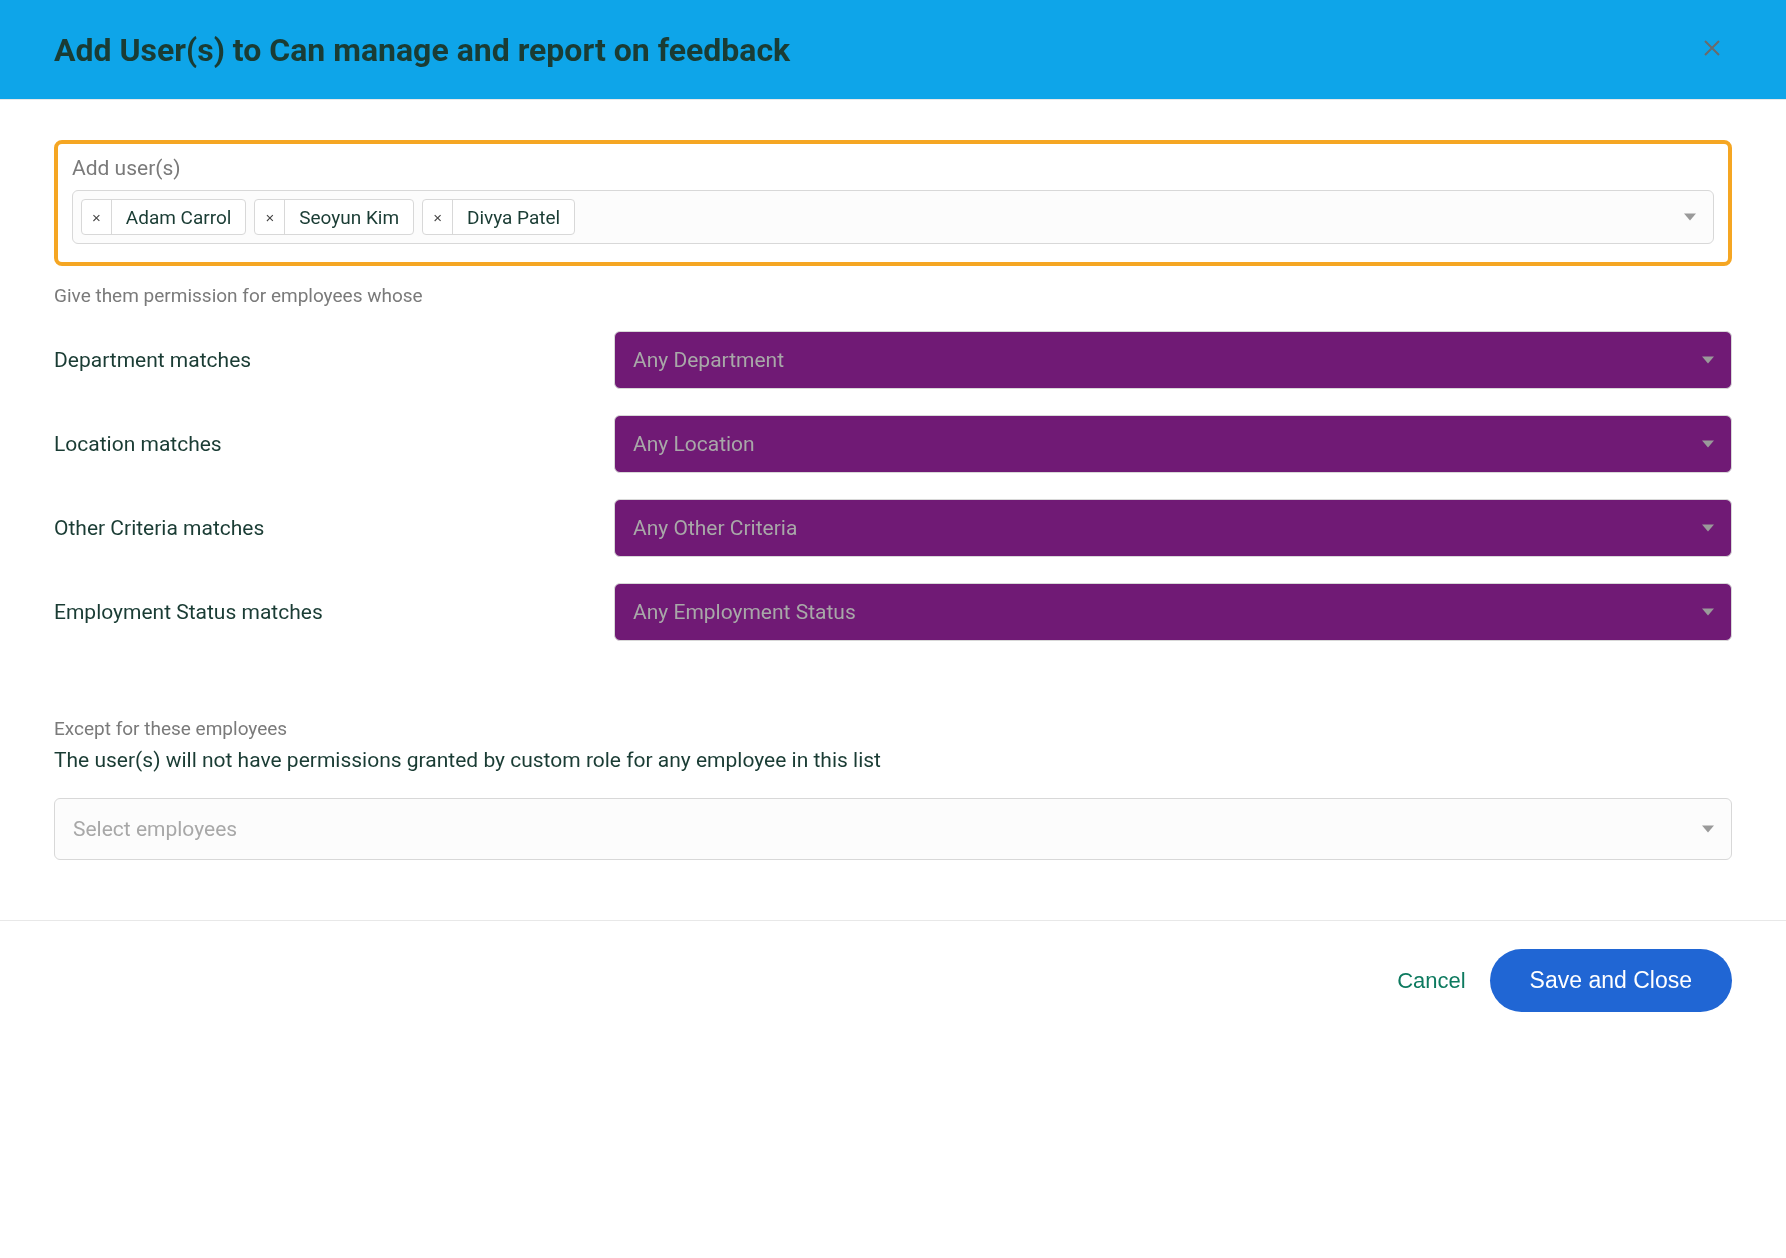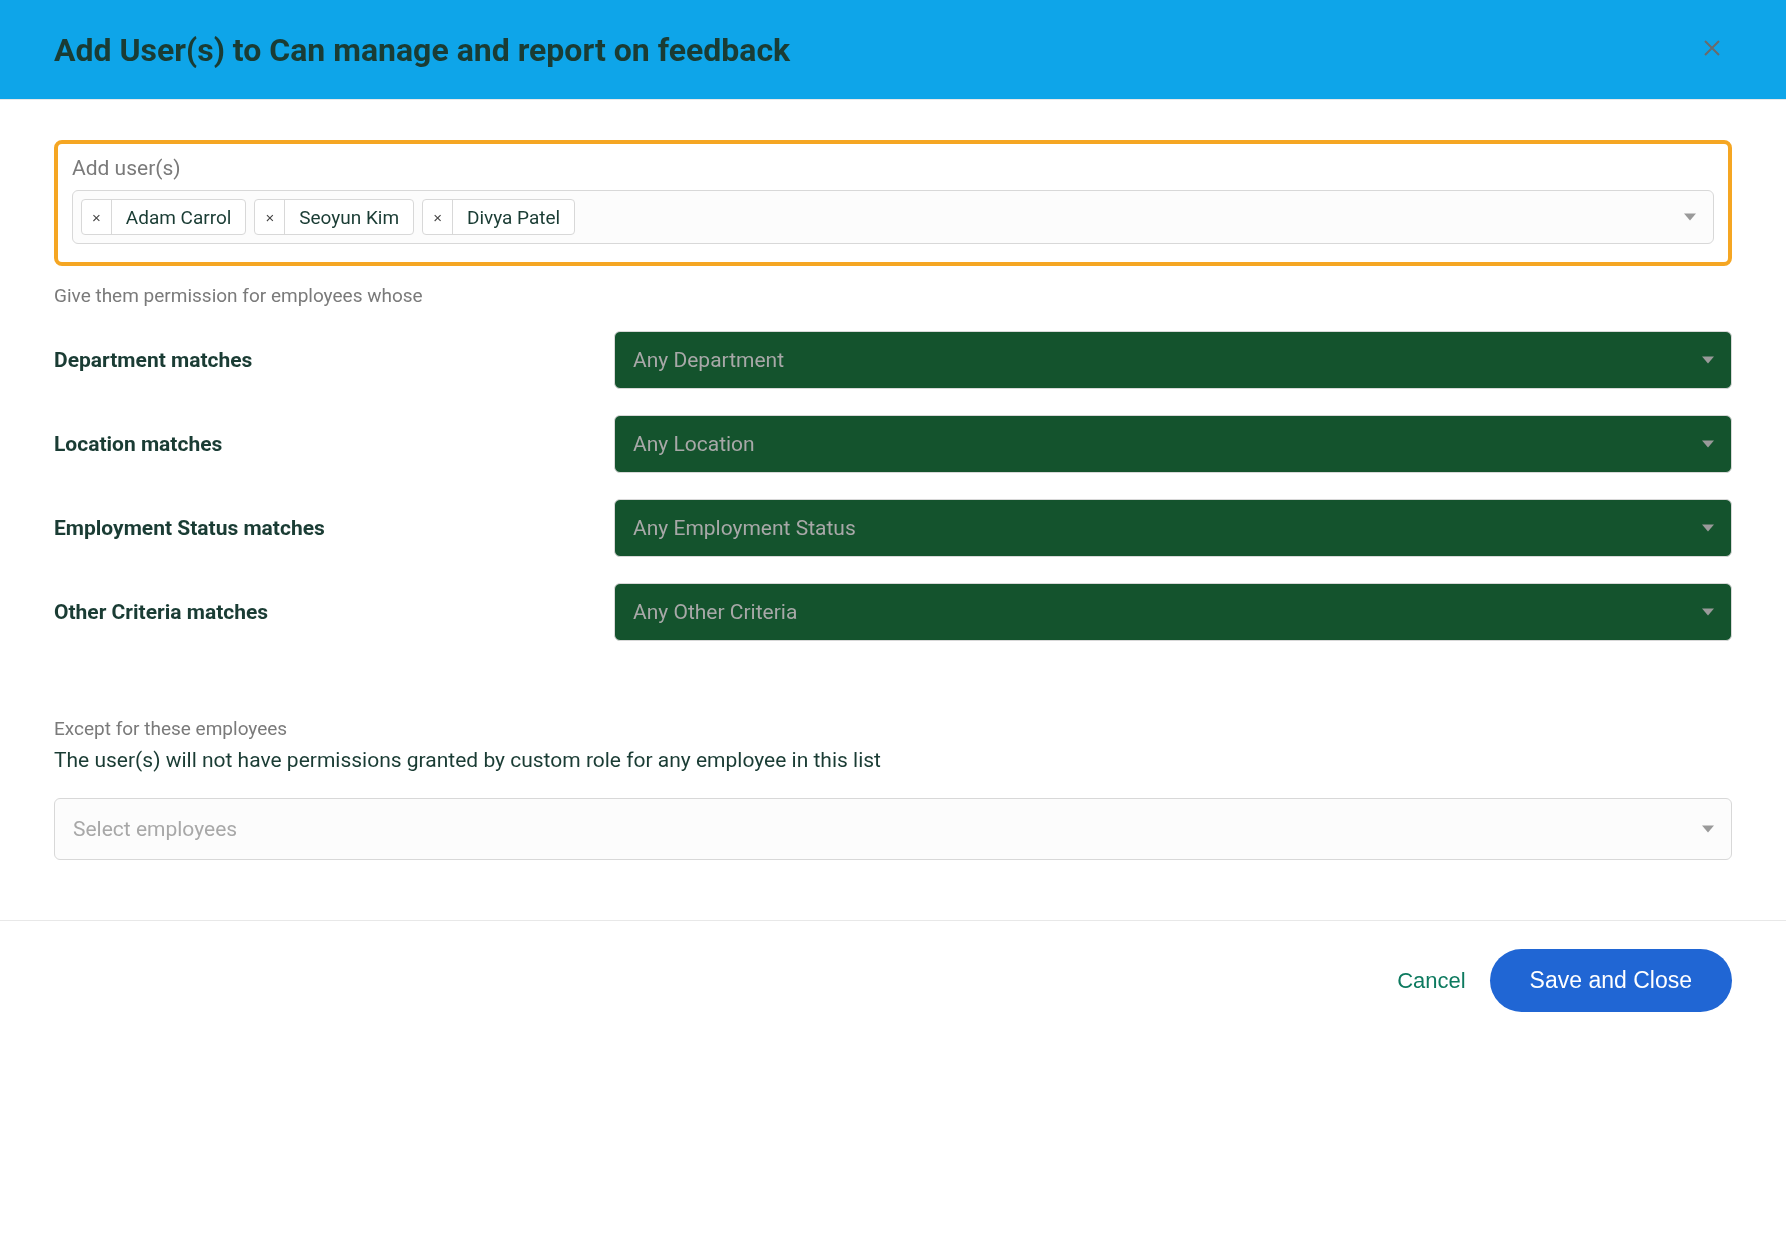--- a/index.html
+++ b/index.html
@@ -119,28 +119,28 @@
     }
     .criteria-row {
       display: flex;
       align-items: center;
       margin-bottom: 26px;
     }
     .criteria-label {
       width: 560px;
       font-size: 21px;
       color: #1a3c34;
-      font-weight: 700;
+      font-weight: 400;
       flex-shrink: 0;
     }
     .select-box {
       flex: 1;
       border: 1px solid #d8d8d8;
       border-radius: 6px;
-      background: #14532d;
+      background: #701a75;
       padding: 16px 50px 16px 18px;
       position: relative;
       cursor: pointer;
       min-height: 56px;
       display: flex;
       align-items: center;
     }
     .select-placeholder {
       font-size: 21px;
       color: #a8a8a8;
@@ -264,35 +264,35 @@
         <span class="select-placeholder">Any Location</span>
         <span class="dropdown-caret">
           <svg viewBox="0 0 14 10">
               <path d="M1 1 L7 8 L13 1 Z"></path>
             </svg>
         </span>
       </div>
     </div>
 
     <div class="criteria-row">
+      <div class="criteria-label">Other Criteria matches</div>
+      <div class="select-box">
+        <span class="select-placeholder">Any Other Criteria</span>
+        <span class="dropdown-caret">
+          <svg viewBox="0 0 14 10">
+              <path d="M1 1 L7 8 L13 1 Z"></path>
+            </svg>
+        </span>
+      </div>
+    </div>
+
+    <div class="criteria-row">
       <div class="criteria-label">Employment Status matches</div>
       <div class="select-box">
         <span class="select-placeholder">Any Employment Status</span>
-        <span class="dropdown-caret">
-          <svg viewBox="0 0 14 10">
-              <path d="M1 1 L7 8 L13 1 Z"></path>
-            </svg>
-        </span>
-      </div>
-    </div>
-
-    <div class="criteria-row">
-      <div class="criteria-label">Other Criteria matches</div>
-      <div class="select-box">
-        <span class="select-placeholder">Any Other Criteria</span>
         <span class="dropdown-caret">
           <svg viewBox="0 0 14 10">
               <path d="M1 1 L7 8 L13 1 Z"></path>
             </svg>
         </span>
       </div>
     </div>
 
     <div class="exception-section">
       <div class="exception-subtext">Except for these employees</div>

